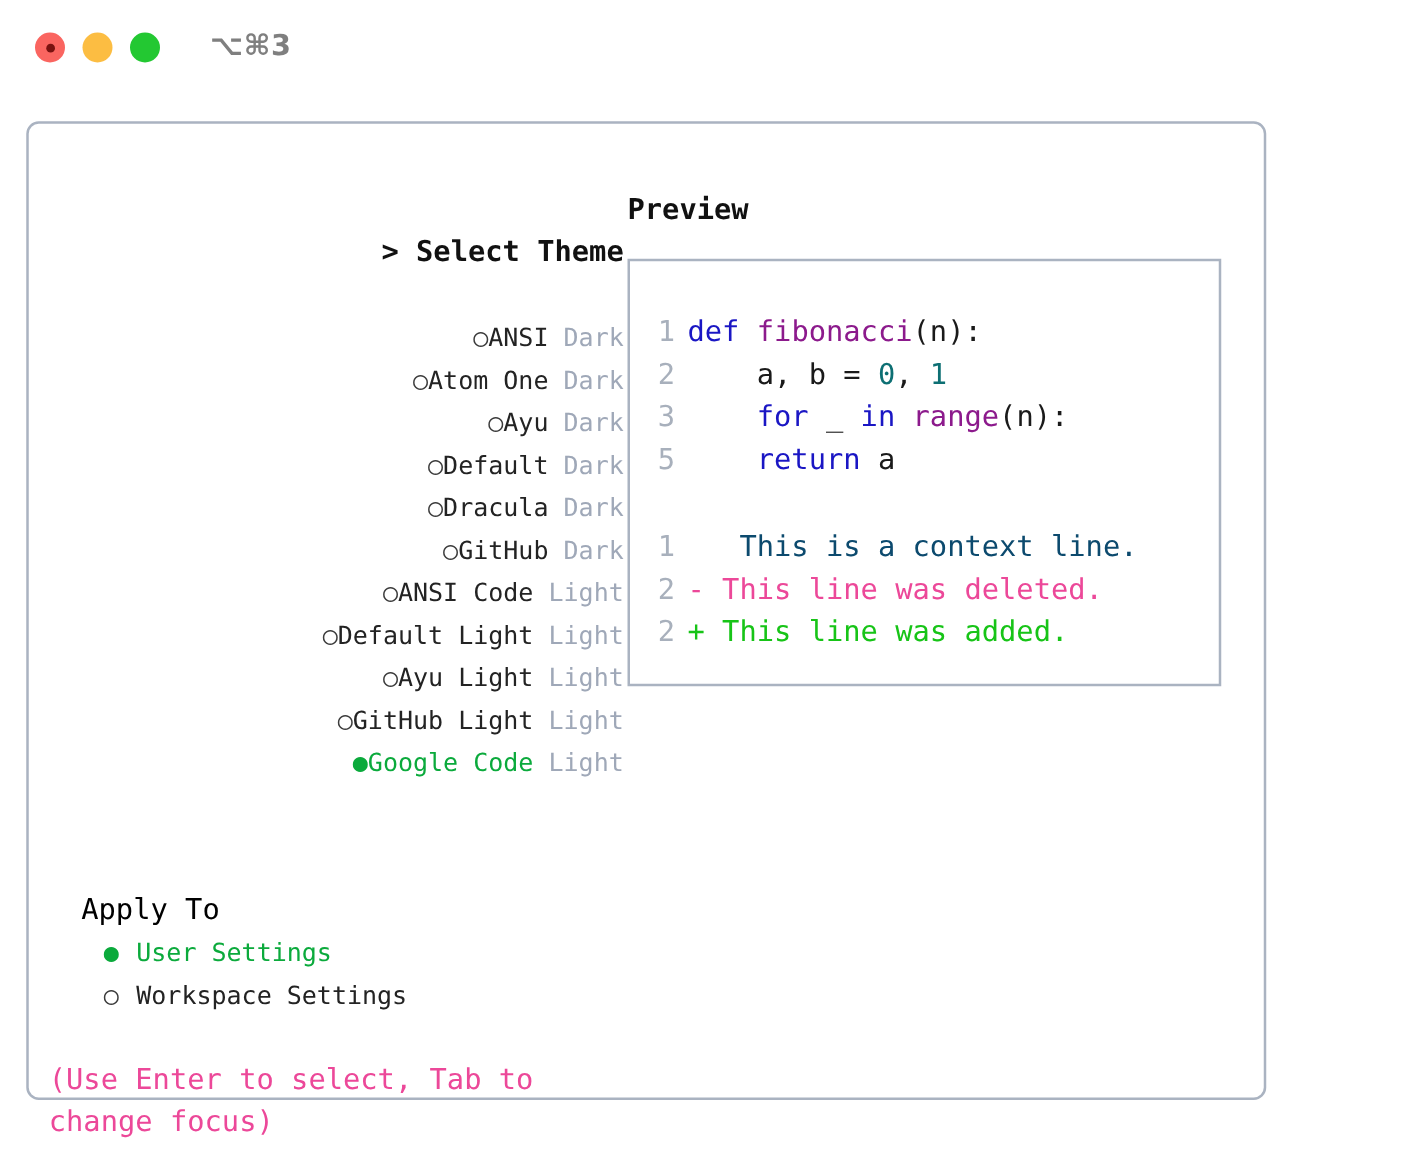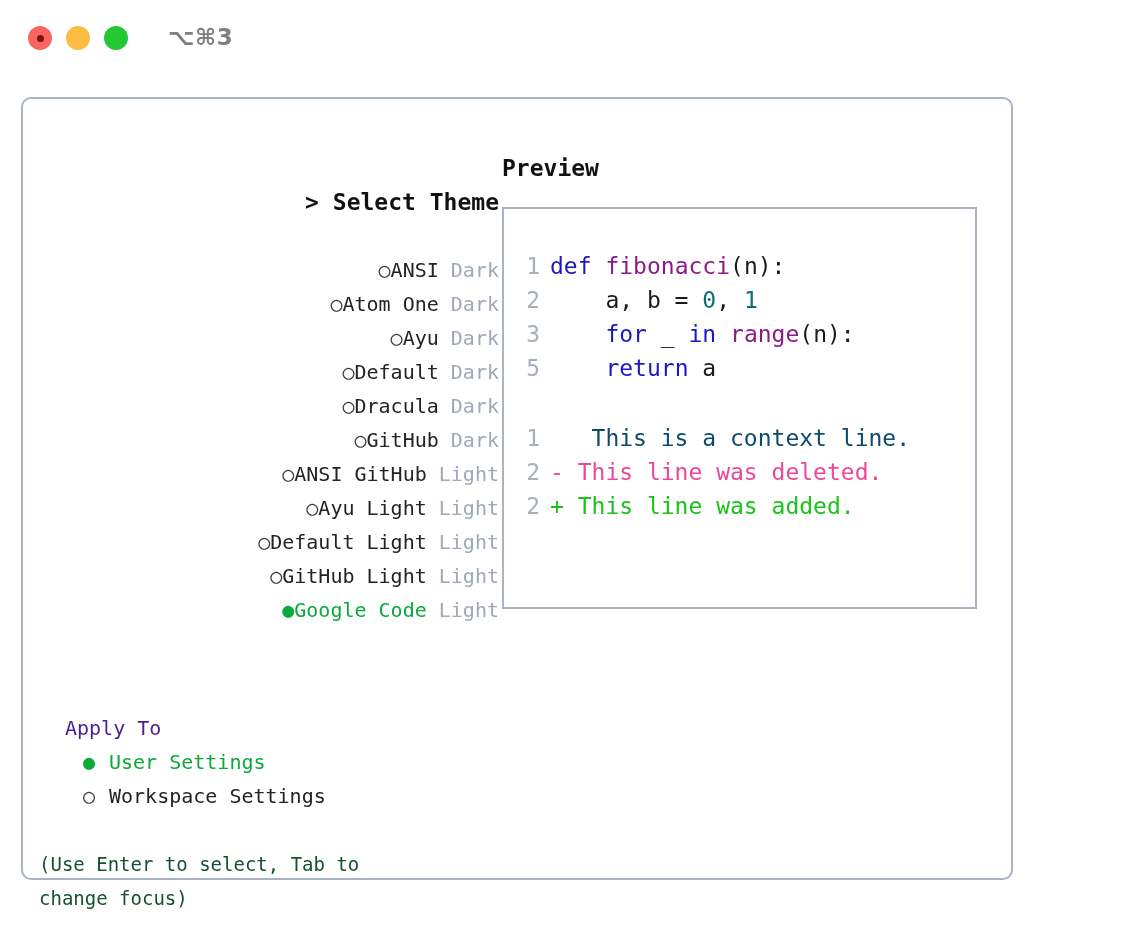--- a/index.html
+++ b/index.html
@@ -132,55 +132,55 @@
   .theme-row .ttype { color: #9fa8b8; }
 
   
   #apply-group {
     position: absolute;
     left: 16px;
     top: 612px;
     width: 460px;
   }
   .group-header {
-    font-size: 20px;
-    line-height: 34px;
-    color: #4c1d95;
+    font-size: 23px;
+    line-height: 34px;
+    color: #000000;
     white-space: pre;
     padding-left: 26px;
   }
 
   
   #hint {
     position: absolute;
     left: 16px;
     top: 748px;
     width: 420px;
-    font-size: 19px;
-    line-height: 34px;
-    color: #14532d;
+    font-size: 23px;
+    line-height: 34px;
+    color: #ec4899;
   }
 
   
   #right-col {
     position: absolute;
     left: 479px;
     top: 52px;
     width: 500px;
   }
   #preview-title {
     font-size: 23px;
     font-weight: bold;
     color: #111111;
     line-height: 34px;
   }
   #preview-box {
     margin-top: 22px;
     width: 475px;
-    height: 402px;
+    height: 342px;
     box-sizing: border-box;
     border: 2px solid #aab3c1;
     background: #ffffff;
     padding: 40px 0 0 0;
     position: relative;
   }
 
   .code-line, .diff-line {
     font-size: 23px;
     line-height: 34px;
@@ -225,23 +225,23 @@
         <div class="list-header">
           <span class="caret">&gt;</span><span> </span><span>Select Theme</span>
         </div>
         <div id="theme-rows">
             <div class="theme-row"><span class="marker">○</span><span class="tname">ANSI</span><span> </span><span class="ttype">Dark</span></div>
             <div class="theme-row"><span class="marker">○</span><span class="tname">Atom One</span><span> </span><span class="ttype">Dark</span></div>
             <div class="theme-row"><span class="marker">○</span><span class="tname">Ayu</span><span> </span><span class="ttype">Dark</span></div>
             <div class="theme-row"><span class="marker">○</span><span class="tname">Default</span><span> </span><span class="ttype">Dark</span></div>
             <div class="theme-row"><span class="marker">○</span><span class="tname">Dracula</span><span> </span><span class="ttype">Dark</span></div>
             <div class="theme-row"><span class="marker">○</span><span class="tname">GitHub</span><span> </span><span class="ttype">Dark</span></div>
-            <div class="theme-row"><span class="marker">○</span><span class="tname">ANSI GitHub</span><span> </span><span class="ttype">Light</span></div>
+            <div class="theme-row"><span class="marker">○</span><span class="tname">ANSI Code</span><span> </span><span class="ttype">Light</span></div>
+            <div class="theme-row"><span class="marker">○</span><span class="tname">Default Light</span><span> </span><span class="ttype">Light</span></div>
             <div class="theme-row"><span class="marker">○</span><span class="tname">Ayu Light</span><span> </span><span class="ttype">Light</span></div>
-            <div class="theme-row"><span class="marker">○</span><span class="tname">Default Light</span><span> </span><span class="ttype">Light</span></div>
             <div class="theme-row"><span class="marker">○</span><span class="tname">GitHub Light</span><span> </span><span class="ttype">Light</span></div>
             <div class="theme-row selected"><span class="marker">●</span><span class="tname">Google Code</span><span> </span><span class="ttype">Light</span></div>
           </div>
       </div>
 
       <div id="apply-group">
         <div class="group-header">Apply To</div>
         <div id="apply-rows">
             <div class="theme-row selected"><span class="marker">●</span><span class="tname">User Settings</span></div>
             <div class="theme-row"><span class="marker">○</span><span class="tname">Workspace Settings</span></div>

